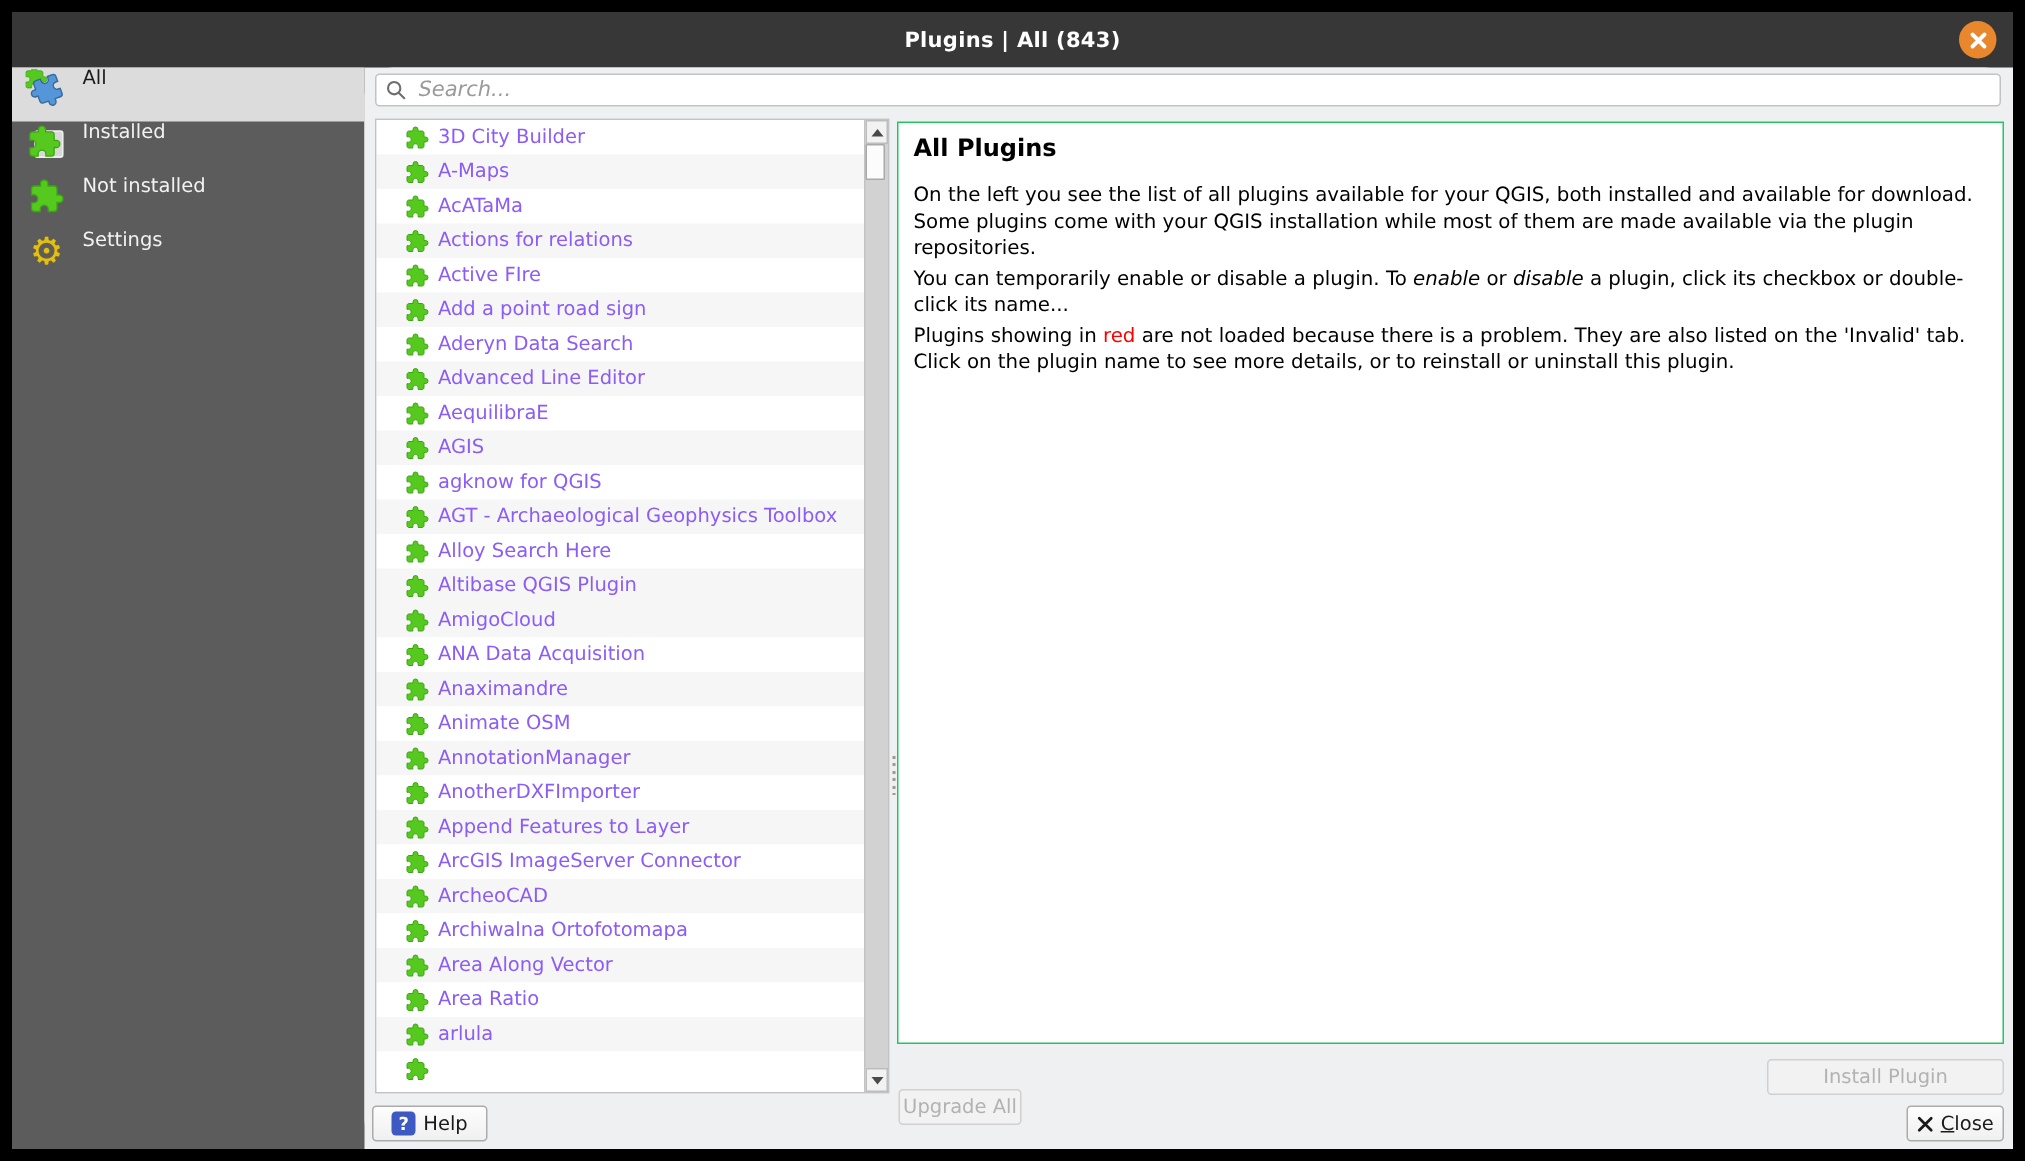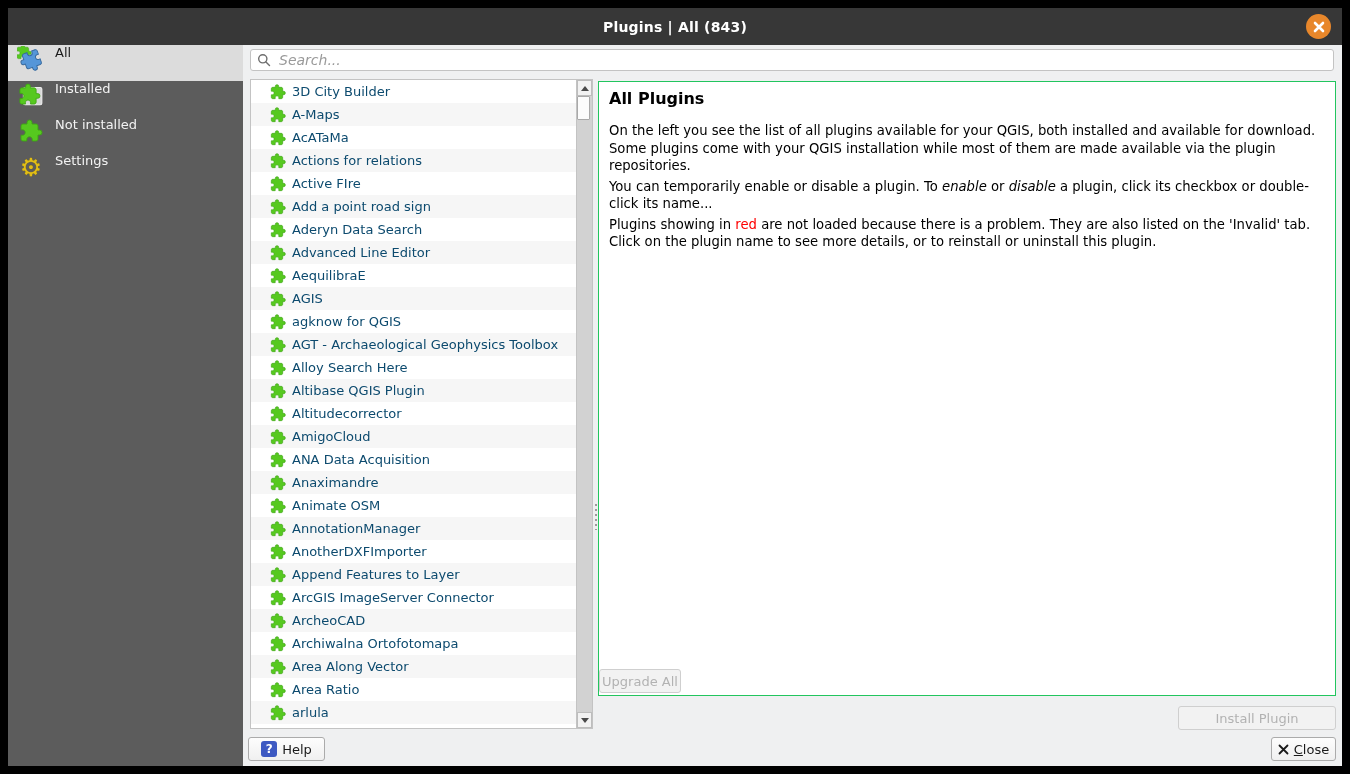--- a/index.html
+++ b/index.html
@@ -30,21 +30,21 @@
   .searchbox input{border:none;outline:none;flex:1;font-size:14px;font-style:italic;color:#444;
     font-family:inherit;background:transparent;margin-left:6px;}
   .searchbox input::placeholder{color:#9a9a9a;font-style:italic;}
 
   
   .plugin-listbox{position:absolute;left:7px;top:34px;width:343px;height:650px;background:#fff;
     border:1px solid #c3c3c3;box-sizing:border-box;overflow:hidden;}
   .rows{position:absolute;left:0;top:0;right:15px;bottom:0;overflow:hidden;}
   .plugin-row{height:23px;display:flex;align-items:center;padding-left:19px;gap:6px;background:#fff;cursor:pointer;}
   .plugin-row.alt{background:#f6f6f6;}
-  .plugin-row .row-label{font-size:13px;color:#0c4a6e;white-space:nowrap;}
+  .plugin-row .row-label{font-size:13px;color:#8b5cf6;white-space:nowrap;}
   .puzzle{width:16px;height:16px;flex:0 0 16px;}
 
   
   .vscroll{position:absolute;right:0;top:0;width:15px;bottom:0;background:#d2d2d2;border-left:1px solid #c3c3c3;}
   .scroll-btn{position:absolute;left:0;width:15px;height:16px;background:#f2f2f2;border:1px solid #bdbdbd;
     box-sizing:border-box;display:flex;align-items:center;justify-content:center;}
   .scroll-btn.up{top:0;}
   .scroll-btn.down{bottom:0;}
   .tri-up{width:0;height:0;border-left:4px solid transparent;border-right:4px solid transparent;border-bottom:5px solid #4a4a4a;}
   .tri-down{width:0;height:0;border-left:4px solid transparent;border-right:4px solid transparent;border-top:5px solid #4a4a4a;}
@@ -62,21 +62,21 @@
   .detail h1{margin:0 0 14px 0;font-size:16px;font-weight:bold;color:#000;}
   .detail p{margin:0 0 3px 0;font-size:13.2px;line-height:17.5px;color:#000;}
   .italic{font-style:italic;}
   .red{color:#fe0000;}
 
   
   .btn{position:absolute;height:24px;border-radius:3px;font-size:13px;display:flex;
     align-items:center;justify-content:center;gap:5px;box-sizing:border-box;font-family:inherit;}
   .btn.enabled{background:linear-gradient(#fdfdfd,#f0f0f0);border:1px solid #ababab;color:#1a1a1a;cursor:pointer;}
   .btn.disabled{background:#f2f2f2;border:1px solid #cfcfcf;color:#b2b2b2;}
-  .btn-upgrade{left:356px;top:624px;width:82px;}
+  .btn-upgrade{left:356px;top:681px;width:82px;}
   .btn-install{left:935px;top:661px;width:158px;}
   .btn-help{left:5px;top:692px;width:77px;}
   .btn-close{left:1028px;top:692px;width:65px;}
   .help-q{width:16px;height:16px;background:#3d59c2;border-radius:3px;color:#fff;font-weight:bold;
     font-size:12px;display:flex;align-items:center;justify-content:center;}
   .btn u{text-decoration:underline;}
 </style>
 </head>
 <body>
 
@@ -216,26 +216,20 @@
                 <path fill="#56c91f" stroke="#3da513" stroke-width="1" d="M20.5 11H19V7c0-1.1-.9-2-2-2h-4V3.5a2.5 2.5 0 0 0-5 0V5H4c-1.1 0-2 .9-2 2v3.8h1.5c1.5 0 2.7 1.2 2.7 2.7 0 1.5-1.2 2.7-2.7 2.7H2V20c0 1.1.9 2 2 2h3.8v-1.5c0-1.5 1.2-2.7 2.7-2.7 1.5 0 2.7 1.2 2.7 2.7V22H17c1.1 0 2-.9 2-2v-4h1.5a2.5 2.5 0 0 0 0-5z"></path>
               </svg>
               <span class="row-label">Alloy Search Here</span>
             </div>
             <div class="plugin-row alt">
               <svg class="puzzle" viewBox="0 0 24 24">
                 <path fill="#56c91f" stroke="#3da513" stroke-width="1" d="M20.5 11H19V7c0-1.1-.9-2-2-2h-4V3.5a2.5 2.5 0 0 0-5 0V5H4c-1.1 0-2 .9-2 2v3.8h1.5c1.5 0 2.7 1.2 2.7 2.7 0 1.5-1.2 2.7-2.7 2.7H2V20c0 1.1.9 2 2 2h3.8v-1.5c0-1.5 1.2-2.7 2.7-2.7 1.5 0 2.7 1.2 2.7 2.7V22H17c1.1 0 2-.9 2-2v-4h1.5a2.5 2.5 0 0 0 0-5z"></path>
               </svg>
               <span class="row-label">Altibase QGIS Plugin</span>
             </div>
-            <div class="plugin-row">
-              <svg class="puzzle" viewBox="0 0 24 24">
-                <path fill="#56c91f" stroke="#3da513" stroke-width="1" d="M20.5 11H19V7c0-1.1-.9-2-2-2h-4V3.5a2.5 2.5 0 0 0-5 0V5H4c-1.1 0-2 .9-2 2v3.8h1.5c1.5 0 2.7 1.2 2.7 2.7 0 1.5-1.2 2.7-2.7 2.7H2V20c0 1.1.9 2 2 2h3.8v-1.5c0-1.5 1.2-2.7 2.7-2.7 1.5 0 2.7 1.2 2.7 2.7V22H17c1.1 0 2-.9 2-2v-4h1.5a2.5 2.5 0 0 0 0-5z"></path>
-              </svg>
-              <span class="row-label">Altitudecorrector</span>
-            </div>
             <div class="plugin-row alt">
               <svg class="puzzle" viewBox="0 0 24 24">
                 <path fill="#56c91f" stroke="#3da513" stroke-width="1" d="M20.5 11H19V7c0-1.1-.9-2-2-2h-4V3.5a2.5 2.5 0 0 0-5 0V5H4c-1.1 0-2 .9-2 2v3.8h1.5c1.5 0 2.7 1.2 2.7 2.7 0 1.5-1.2 2.7-2.7 2.7H2V20c0 1.1.9 2 2 2h3.8v-1.5c0-1.5 1.2-2.7 2.7-2.7 1.5 0 2.7 1.2 2.7 2.7V22H17c1.1 0 2-.9 2-2v-4h1.5a2.5 2.5 0 0 0 0-5z"></path>
               </svg>
               <span class="row-label">AmigoCloud</span>
             </div>
             <div class="plugin-row">
               <svg class="puzzle" viewBox="0 0 24 24">
                 <path fill="#56c91f" stroke="#3da513" stroke-width="1" d="M20.5 11H19V7c0-1.1-.9-2-2-2h-4V3.5a2.5 2.5 0 0 0-5 0V5H4c-1.1 0-2 .9-2 2v3.8h1.5c1.5 0 2.7 1.2 2.7 2.7 0 1.5-1.2 2.7-2.7 2.7H2V20c0 1.1.9 2 2 2h3.8v-1.5c0-1.5 1.2-2.7 2.7-2.7 1.5 0 2.7 1.2 2.7 2.7V22H17c1.1 0 2-.9 2-2v-4h1.5a2.5 2.5 0 0 0 0-5z"></path>
               </svg>

